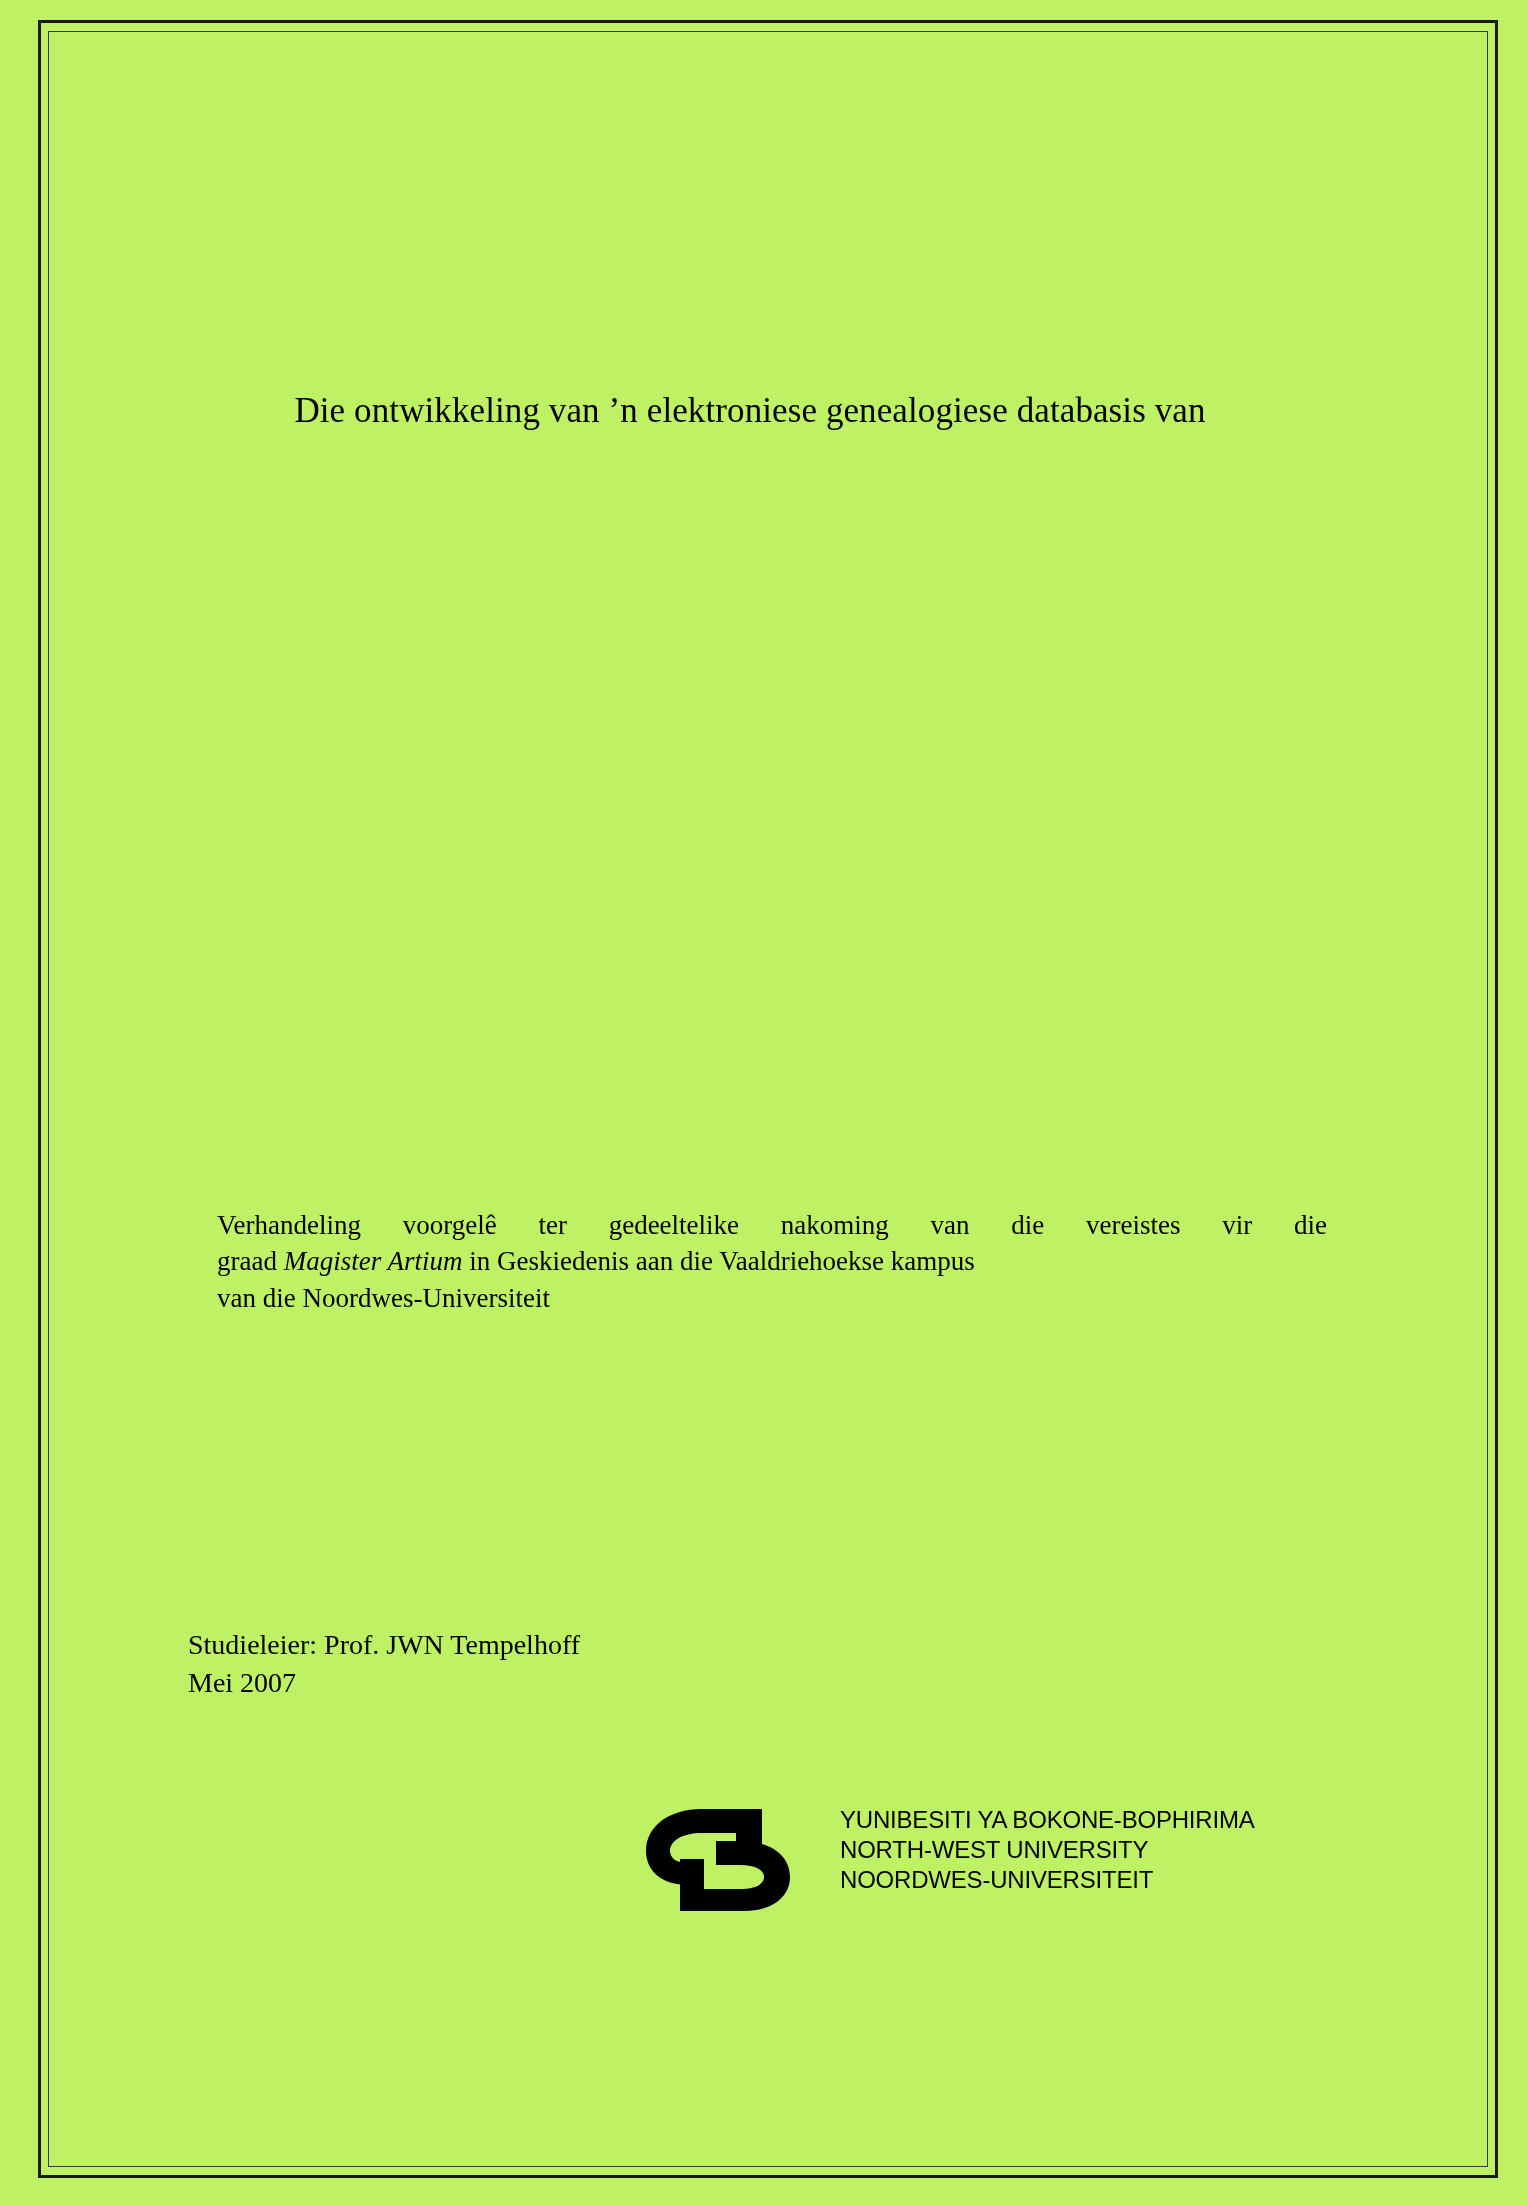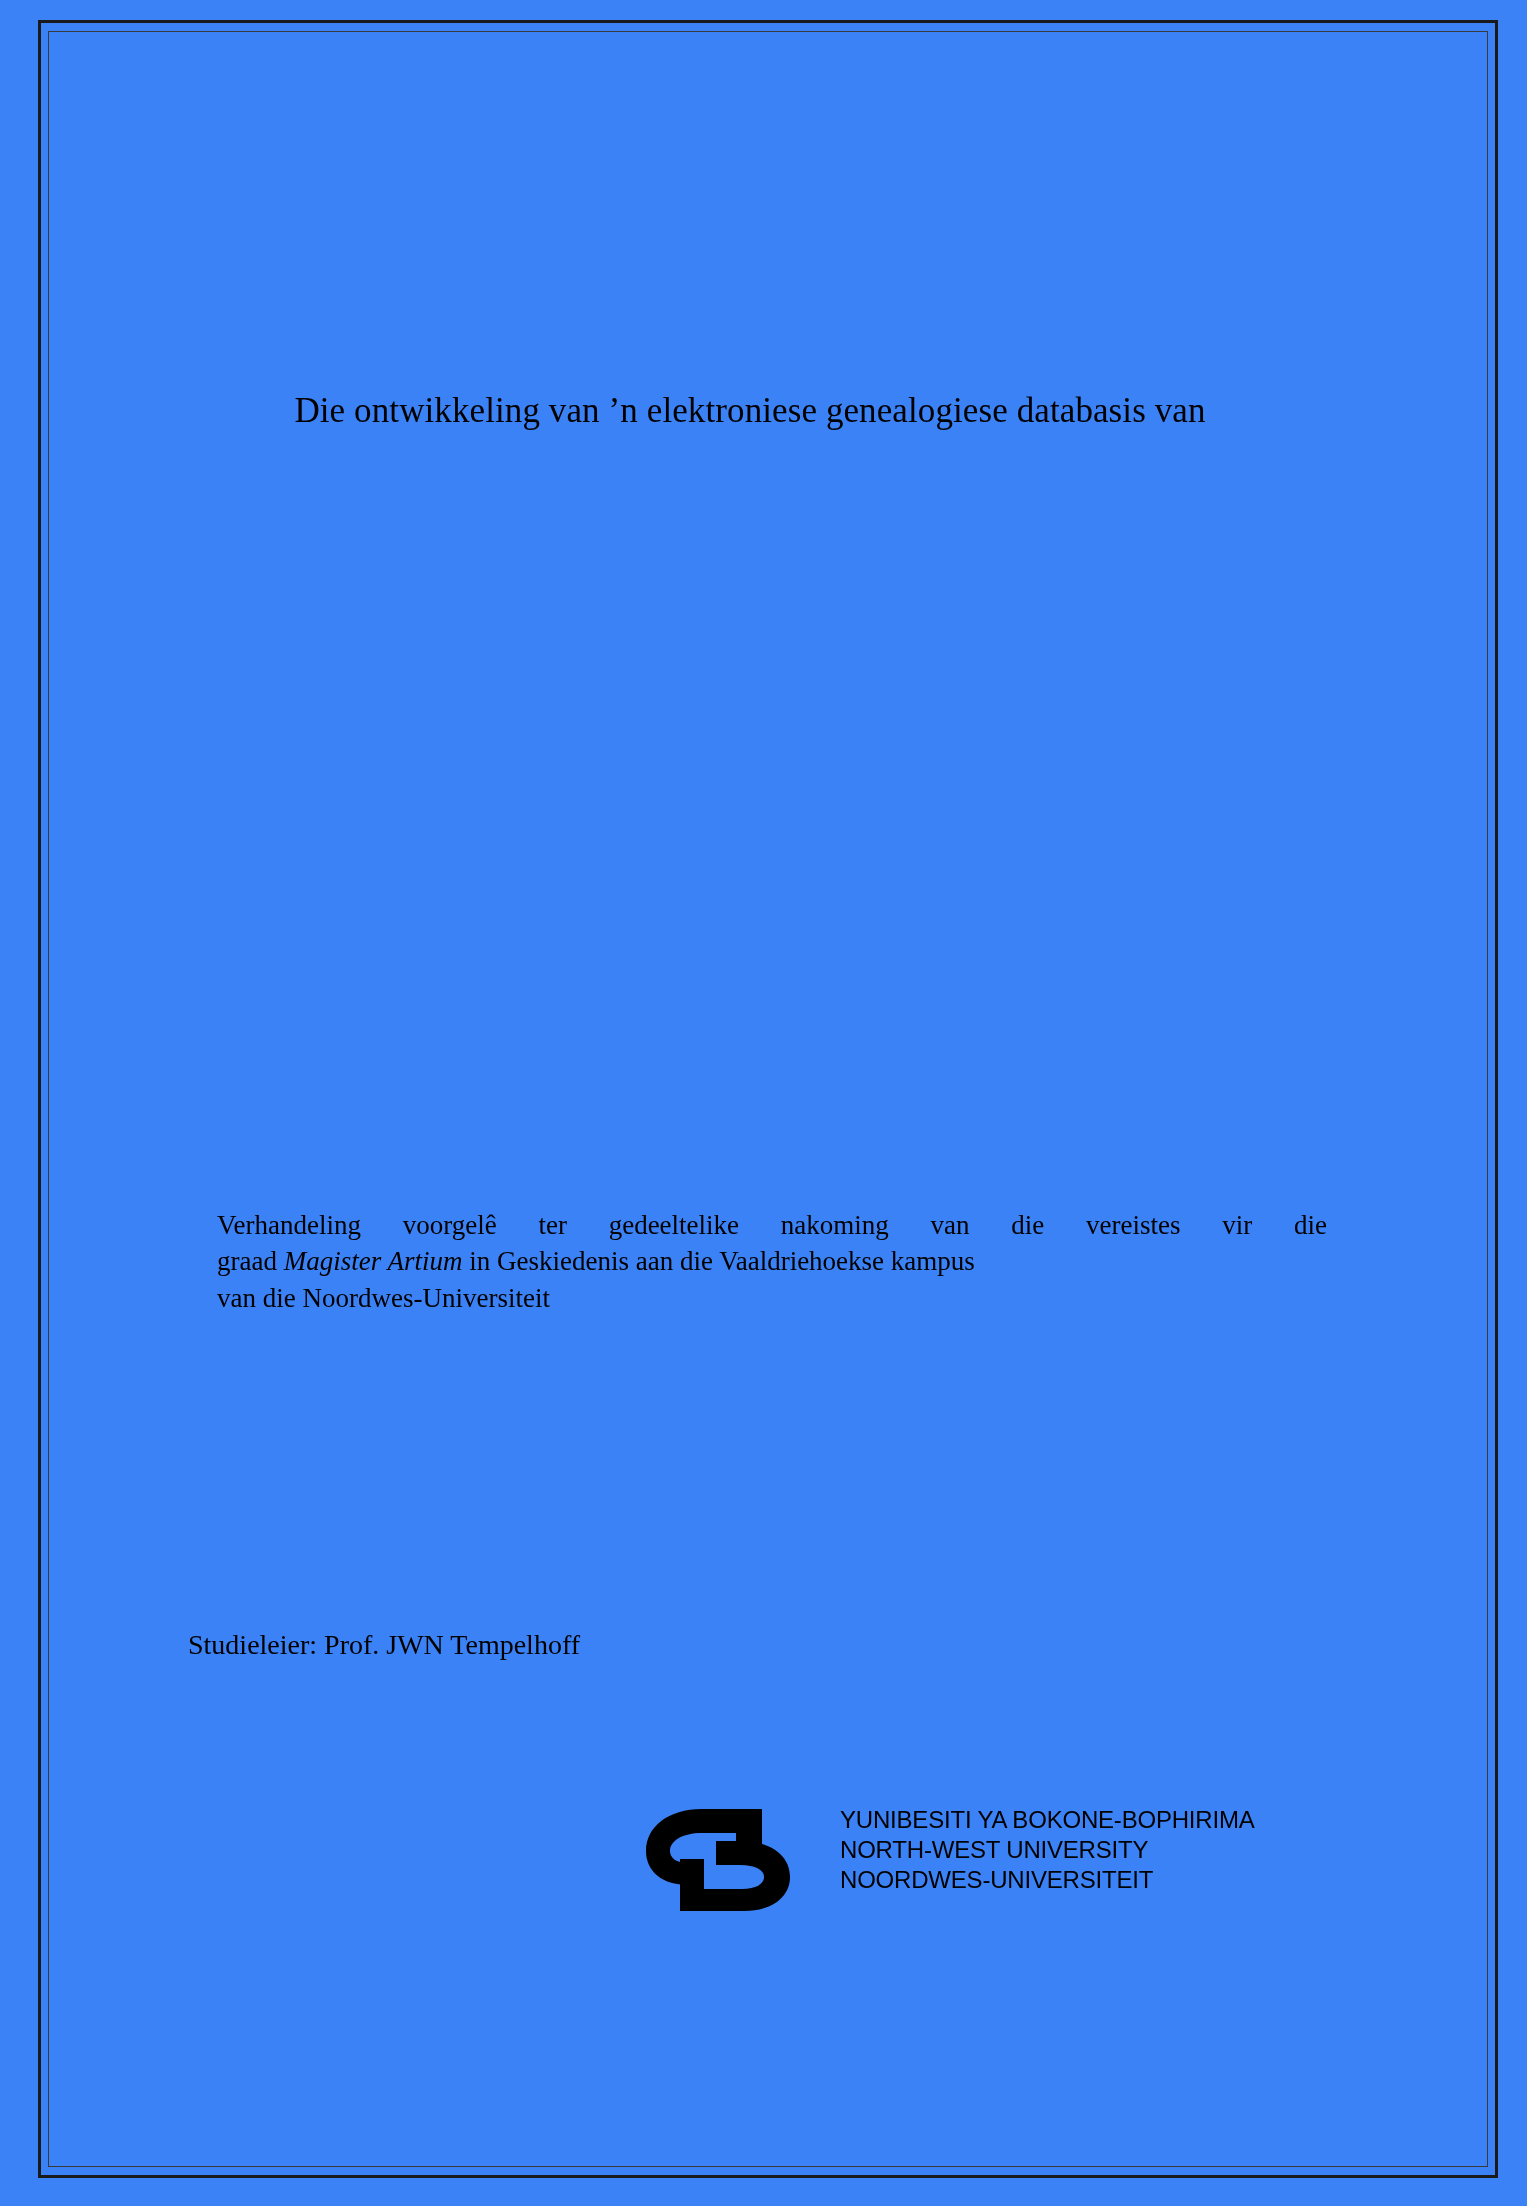--- a/index.html
+++ b/index.html
@@ -16,21 +16,21 @@
     overflow: hidden;
   }
 
   
   .scan {
     position: absolute;
     left: 0;
     top: 0;
     width: 1527px;
     height: 2206px;
-    background: #3b82f6;
+    background: #bef264;
     text-decoration: underline;
   }
 
   .page-border-outer {
     position: absolute;
     left: 38px;
     top: 20px;
     width: 1460px;
     height: 2158px;
     border: 3px solid #1a1a1a;
@@ -159,20 +159,21 @@
 
 
     <div class="statement">
       <div class="line1">Verhandeling voorgelê ter gedeeltelike nakoming van die vereistes vir die</div>
       <div class="line2"><span>graad </span><em>Magister Artium</em><span> in Geskiedenis aan die Vaaldriehoekse kampus</span></div>
       <div class="line3">van die Noordwes-Universiteit</div>
     </div>
 
     <div class="supervisor">
       <div>Studieleier: Prof. JWN Tempelhoff</div>
+      <div>Mei 2007</div>
     </div>
 
     <div class="logo-block">
       <div class="logo-mark">
         <svg width="190" height="110" viewBox="0 0 190 110" xmlns="http://www.w3.org/2000/svg">
           <path d="M62 4 C28 4 6 22 6 46 C6 66 22 80 48 80 L48 58 C36 58 30 53 30 46 C30 36 42 28 62 28 L96 28 L96 4 Z" fill="#000"></path>
           <path d="M40 54 L40 106 L104 106 C132 106 150 92 150 72 C150 50 130 36 100 36 L76 36 L76 60 L100 60 C116 60 124 65 124 72 C124 79 116 84 102 84 L64 84 L64 54 Z" fill="#000"></path>
           <rect x="96" y="4" width="26" height="40" fill="#000"></rect>
         </svg>
       </div>

